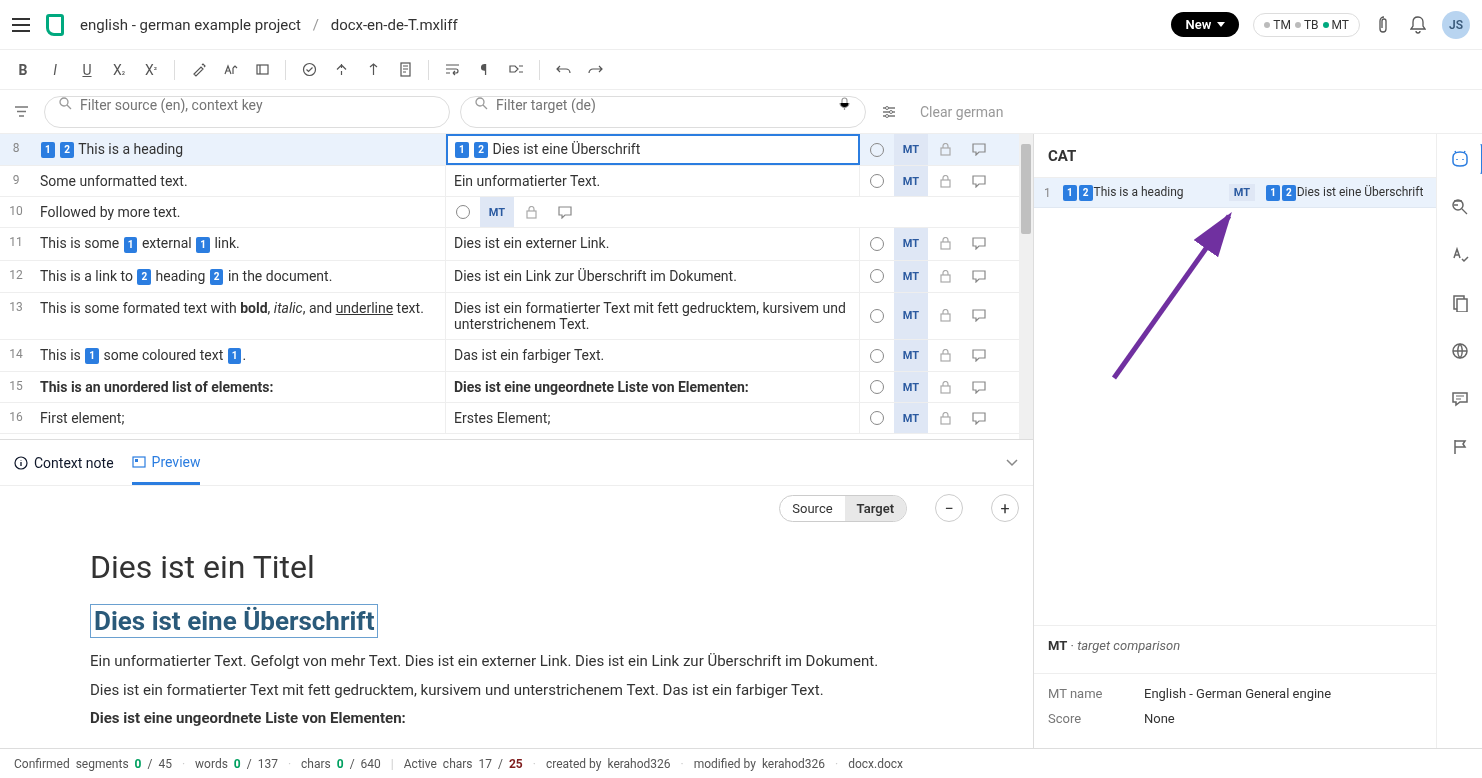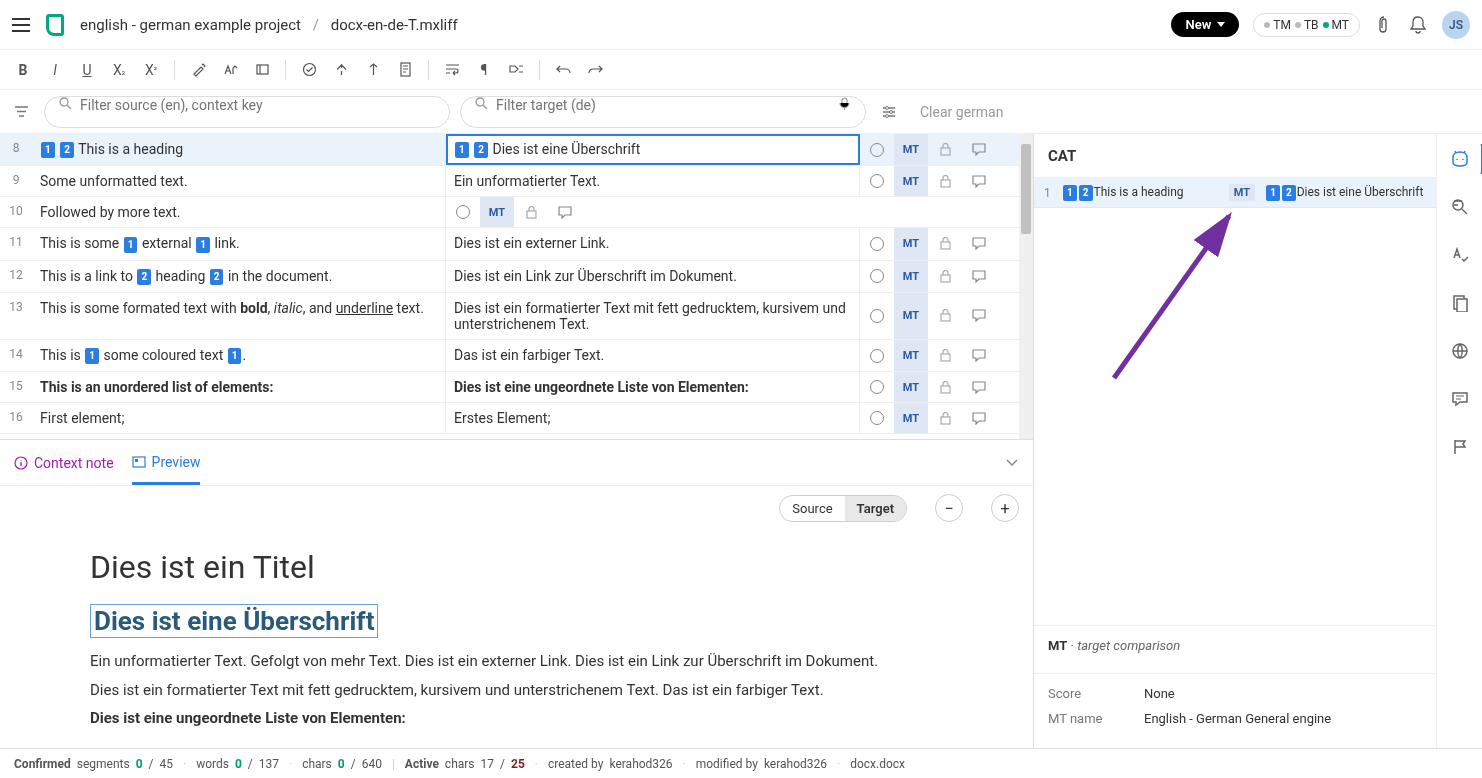--- a/index.html
+++ b/index.html
@@ -39,21 +39,21 @@
 .row.sel .tgt { border:2px solid #2b7de0; background:#fff; padding:5px 6px; }
 .stat { width:34px; display:flex; align-items:center; justify-content:center; }
 .circ { width:14px; height:14px; border:1.5px solid #888; border-radius:50%; }
 .mt { width:34px; display:flex; align-items:center; justify-content:center; background:#dfe7f5; color:#2b5aa0; font-size:11px; font-weight:700; }
 .lock { width:34px; display:flex; align-items:center; justify-content:center; color:#aaa; font-size:12px; }
 .cmt { width:34px; display:flex; align-items:center; justify-content:center; color:#888; font-size:13px; }
 .tag { display:inline-block; background:#2b7de0; color:#fff; font-size:10px; font-weight:700; padding:0 4px; border-radius:2px; margin:0 1px; line-height:16px; vertical-align:middle; }
 .scrollbar-stub { position:absolute; right:0; top:0; width:14px; height:100%; background:#f0f0f0; }
 .scrollbar-stub .thumb { position:absolute; left:2px; width:10px; background:#c0c0c0; border-radius:2px; }
 .bottom-tabs { height:46px; display:flex; align-items:center; padding:0 14px; gap:18px; border-bottom:1px solid #eee; position:relative; }
-.btab { display:flex; align-items:center; gap:6px; font-size:14px; color:#a21caf; cursor:pointer; padding:12px 0; }
+.btab { display:flex; align-items:center; gap:6px; font-size:14px; color:#0f172a; cursor:pointer; padding:12px 0; }
 .btab.active { color:#2b7de0; border-bottom:3px solid #2b7de0; margin-bottom:-1px; }
 .collapse { margin-left:auto; color:#888; cursor:pointer; }
 .preview-controls { height:44px; display:flex; align-items:center; justify-content:flex-end; padding:0 14px; gap:28px; }
 .seg-toggle { border:1px solid #ccc; border-radius:14px; display:flex; overflow:hidden; }
 .seg-toggle span { padding:5px 12px; font-size:13px; cursor:pointer; }
 .seg-toggle span.active { background:#e8e8e8; font-weight:600; }
 .round-btn { width:28px; height:28px; border:1px solid #ccc; border-radius:50%; display:flex; align-items:center; justify-content:center; cursor:pointer; font-size:16px; }
 .preview-body { flex:1; overflow:auto; padding:18px 90px; }
 .pv-title { font-size:32px; font-weight:400; margin-bottom:18px; }
 .pv-h2 { font-size:26px; font-weight:700; color:#2a5a7a; display:inline; }
@@ -71,21 +71,21 @@
 .cat-footer .mt-lbl { font-weight:700; color:#333; }
 .cat-footer .ital { font-style:italic; }
 .cat-meta { border-top:1px solid #eee; padding:12px 14px; font-size:13px; color:#777; }
 .cat-meta .mrow { display:flex; margin-bottom:10px; }
 .cat-meta .mlbl { width:96px; }
 .cat-meta .mval { color:#333; }
 .side-rail { width:46px; border-left:1px solid #eee; display:flex; flex-direction:column; align-items:center; padding-top:10px; gap:18px; }
 .rail-btn { width:30px; height:30px; display:flex; align-items:center; justify-content:center; color:#666; cursor:pointer; border-radius:4px; }
 .rail-btn.active { color:#2b7de0; border-right:3px solid #2b7de0; width:46px; margin-right:-3px; }
 .statusbar { height:30px; border-top:1px solid #ddd; display:flex; align-items:center; padding:0 14px; font-size:12px; color:#555; gap:6px; }
-.statusbar b { font-weight:700; }
+.statusbar b { font-weight:400; }
 .statusbar .g { color:#00a060; font-weight:700; }
 .statusbar .b { color:#7f1d1d; font-weight:700; }
 .statusbar .sep2 { color:#ccc; margin:0 4px; }
 svg { display:block; }
 </style>
 </head>
 <body>
 
 <div class="topbar">
   <div class="hamburger">
@@ -475,26 +475,26 @@
             </marker>
           </defs>
         <line x1="20" y1="180" x2="135" y2="18" stroke="#7030a0" stroke-width="5" marker-end="url(#ah)"></line>
       </svg>
     </div>
     <div class="cat-footer">
       <div class="line1"><span class="mt-lbl">MT</span> · <span class="ital">target comparison</span></div>
     </div>
     <div class="cat-meta">
       <div class="mrow">
+          <span class="mlbl">MT name</span>
+          <span class="mval">English - German General engine</span>
+        </div>
+      <div class="mrow">
           <span class="mlbl">Score</span>
           <span class="mval">None</span>
-        </div>
-      <div class="mrow">
-          <span class="mlbl">MT name</span>
-          <span class="mval">English - German General engine</span>
         </div>
     </div>
   </div>
 
   <div class="side-rail">
     <div class="rail-btn active">
         <svg width="20" height="20" viewBox="0 0 20 20">
           <path d="M3 8c0-3 3-5 7-5s7 2 7 5v5c0 2-2 4-7 4s-7-2-7-4zM6 4l-1-2M14 4l1-2M7 10v1M13 10v1" fill="none" stroke="currentColor" stroke-width="1.5"></path>
         </svg>
       </div>

